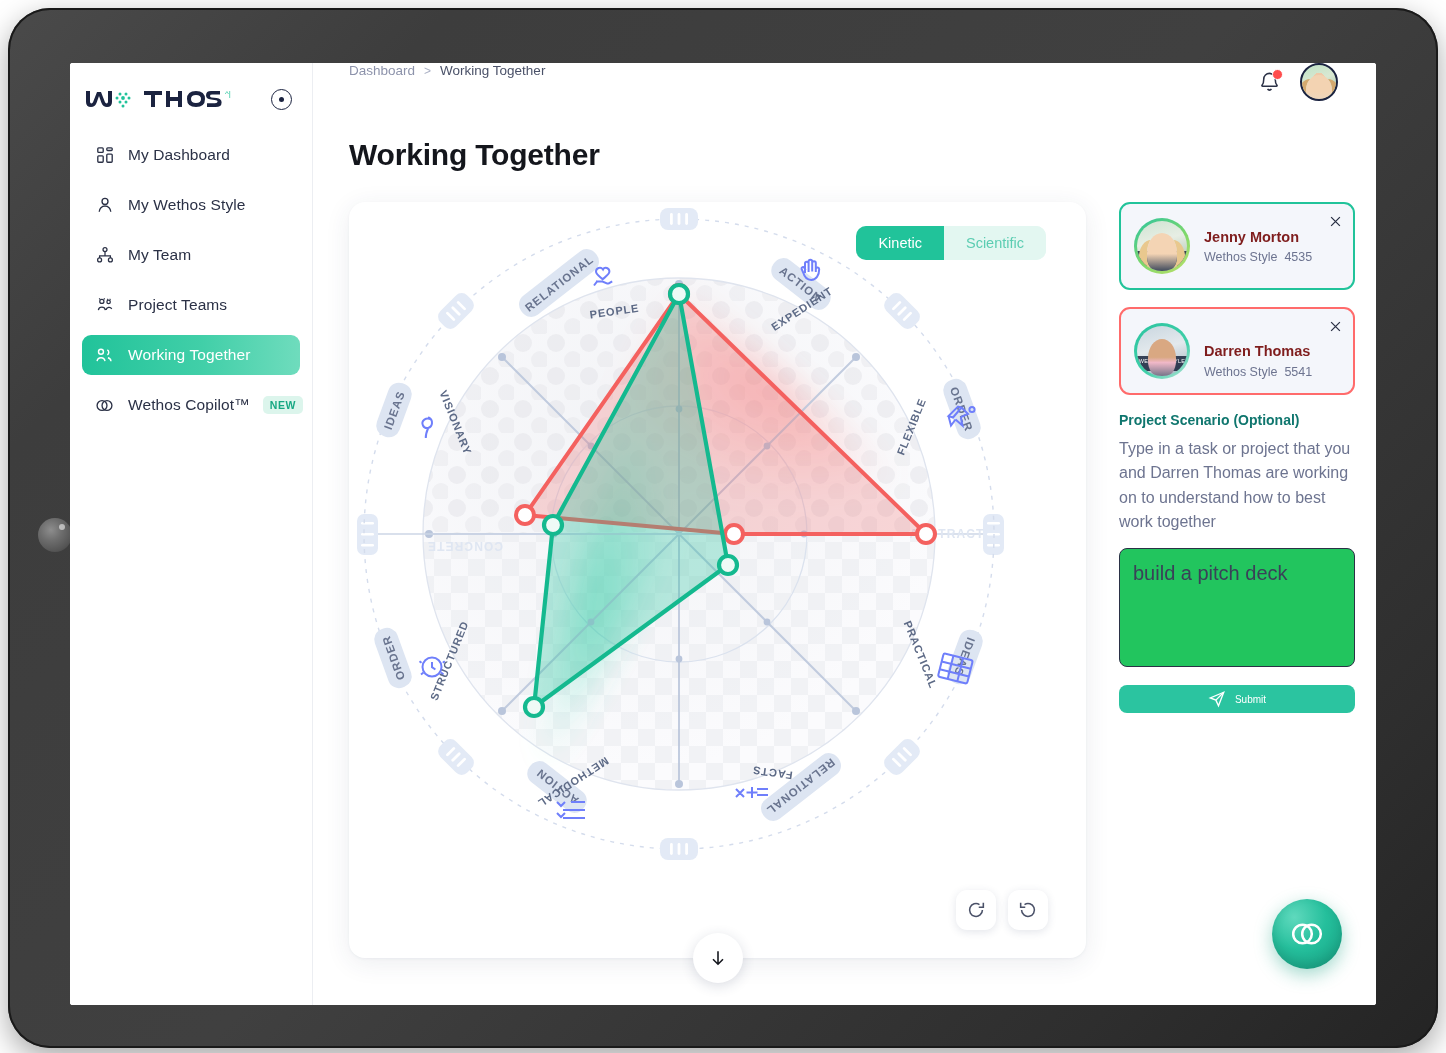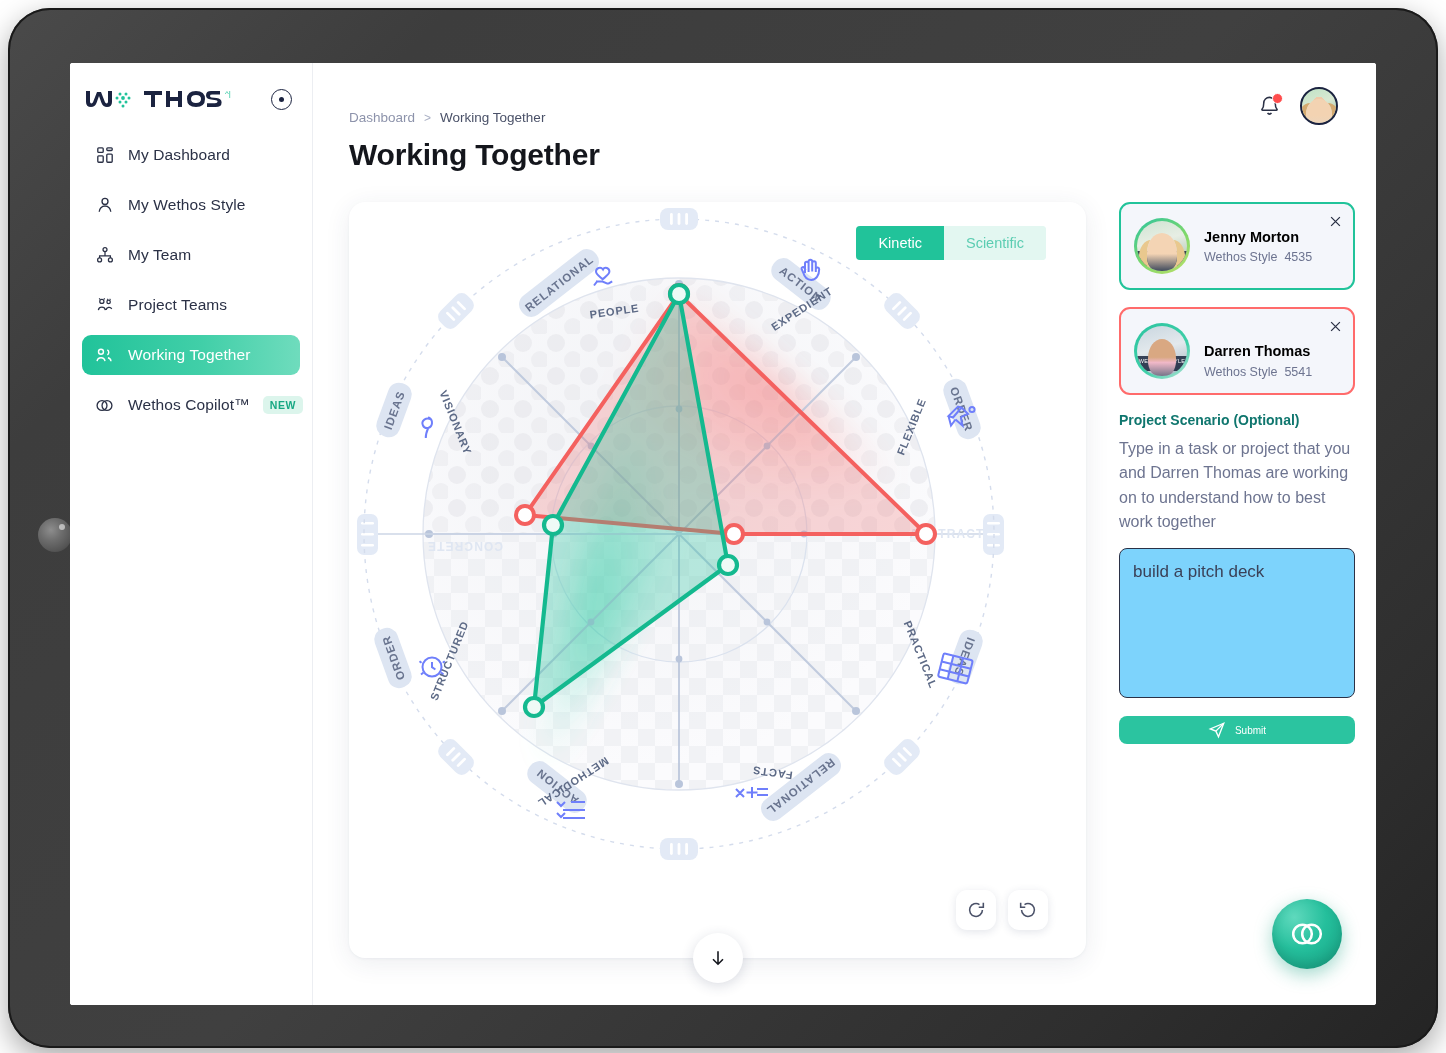--- a/index.html
+++ b/index.html
@@ -99,21 +99,21 @@
 
   
   #main {
     flex: 1 1 auto;
     position: relative;
     background: #ffffff;
     overflow: hidden;
   }
   #topbar {
     height: 62px;
-    display: flex; align-items: flex-end; justify-content: space-between;
+    display: flex; align-items: flex-start; justify-content: space-between;
     padding: 0 38px 0 36px;
   }
   #breadcrumb { font-size: 13.5px; color: #8d93ab; display:flex; align-items:center; gap:9px; }
   #breadcrumb .crumb-current { color: #4a5168; }
   #breadcrumb .crumb-sep { color: #aab0c4; font-size: 12px; }
   #topbar-right { display:flex; align-items:center; gap: 19px; }
   .bell-wrap { position: relative; width: 23px; height: 25px; cursor:pointer; }
   .bell-dot {
     position:absolute; right:-2px; top:-1px;
     width:11px;height:11px;border-radius:50%;
@@ -154,21 +154,21 @@
     position: relative;
     width: 737px; height: 756px;
     background: #fff;
     border-radius: 16px;
     box-shadow: 0 5px 26px rgba(40,52,90,0.09), 0 1px 3px rgba(40,52,90,.05);
     flex: 0 0 737px;
     overflow: visible;
   }
   #mode-toggle {
     position:absolute; right: 40px; top: 24px;
-    display:flex; border-radius: 4px; overflow:hidden;
+    display:flex; border-radius: 10px; overflow:hidden;
     background:#e3f7f1;
     z-index: 6;
   }
   #mode-toggle button {
     border:0; cursor:pointer;
     font-family: inherit;
     font-size: 14.5px;
     padding: 9px 22px;
     background: #e3f7f1; color:#5ccdb2;
   }
@@ -235,37 +235,37 @@
     width:28px;height:38px;border-radius:50% 50% 42% 42%;
     background: linear-gradient(180deg,#d9a882 0 48%, #f0b8c8 62%, #6d6f84 100%);
   }
   .pc-ribbon {
     position:absolute; left:0; right:0; bottom:5px;
     text-align:center; font-size:5.5px; color:#fff; letter-spacing:.3px;
     background: rgba(20,30,55,.82);
     padding: 1.5px 0;
   }
   .pc-text { flex:1 1 auto; min-width:0; }
-  .pc-name { font-size: 14.5px; font-weight:700; color:#000000; line-height:1.35; }
+  .pc-name { font-size: 14.5px; font-weight:700; color:#7f1d1d; line-height:1.35; }
   .pc-style { font-size: 12.5px; color:#6d7490; margin-top:3px; }
   .pc-close {
     position:absolute; right:10px; top:9px;
     background:none;border:0;cursor:pointer;
     color:#2b3146; font-size: 19px; line-height:1;
     font-family: inherit; font-weight: 300;
   }
 
   .rail-title { font-size: 14px; font-weight:700; color:#0f766e; margin: 5px 0 9px; }
   .rail-desc { font-size: 16px; line-height:1.52; color:#6d7490; margin-bottom: 14px; }
   #scenario-input {
-    width: 100%; height: 150px;
+    width: 100%; height: 119px;
     border: 1.6px solid #2b3146; border-radius: 8px;
     padding: 13px 13px;
-    font-family: inherit; font-size: 17px; color:#3a4158;
-    resize:none; outline:none; background:#7dd3fc;
+    font-family: inherit; font-size: 20px; color:#3a4158;
+    resize:none; outline:none; background:#22c55e;
   }
   #submit-btn {
     margin-top: 14px; width: 100%; height: 28px;
     border:0;border-radius:8px; cursor:pointer;
     background:#2bc4a0; color:#fff;
     font-family:inherit; font-size:10px;
     display:flex;align-items:center;justify-content:center;gap:9px;
   }
 
   

